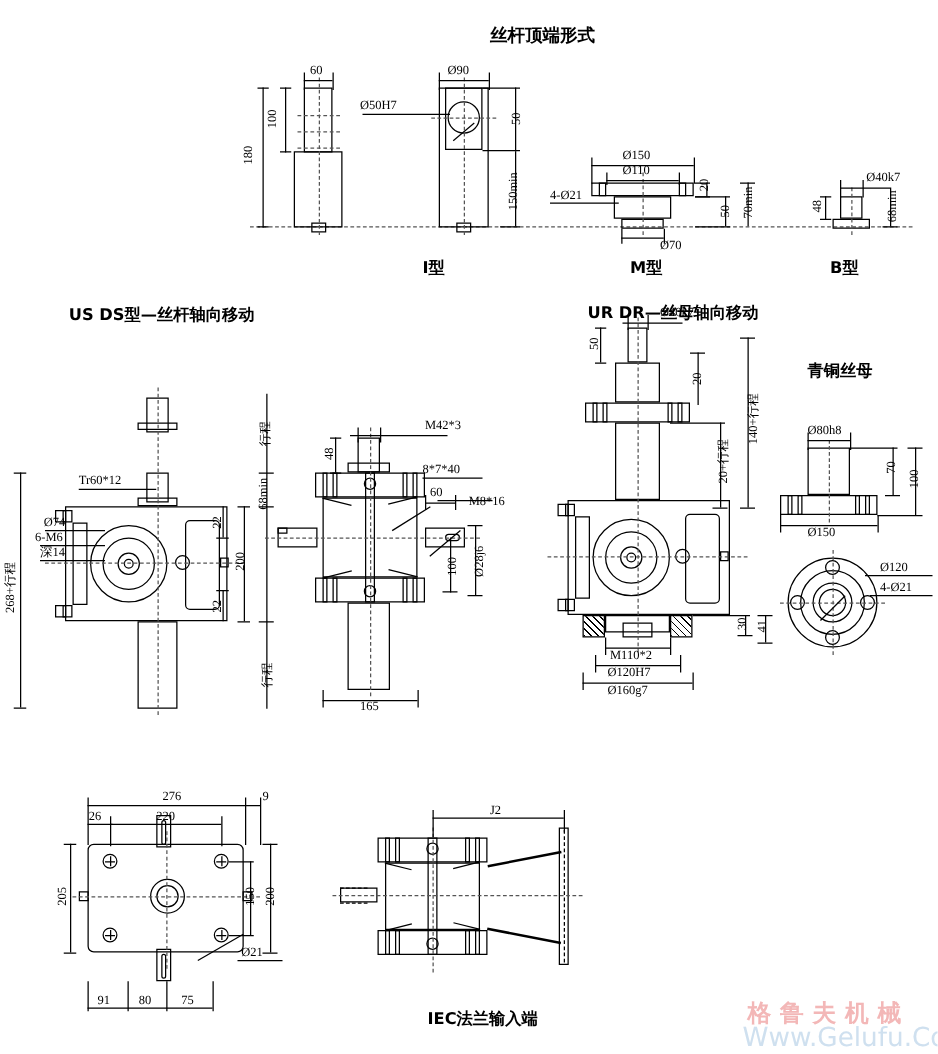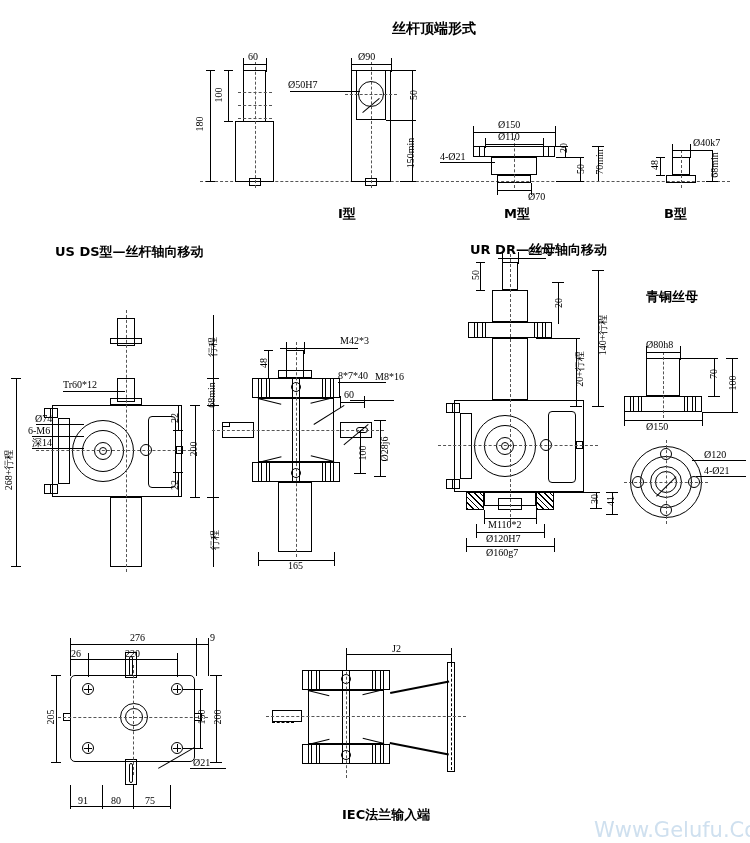--- a/index.html
+++ b/index.html
@@ -296,21 +296,21 @@
     <div class="ln v1" style="left:100px;top:166px;height:12px;"></div>
     <div class="ln v1" style="left:124px;top:166px;height:12px;"></div>
     <div class="ln h1" style="left:100px;top:172px;width:24px;"></div>
     <div class="abs dim" style="left:104px;top:160px;">60</div>
 
     <div class="ln h1" style="left:98px;top:152px;width:48px;"></div>
     <div class="ln h1" style="left:68px;top:175px;width:36px;transform:rotate(-32deg);transform-origin:100% 0;"></div>
     <div class="abs dim" style="left:98px;top:141px;">8*7*40</div>
     <div class="ln h1" style="left:110px;top:170px;width:44px;"></div>
     <div class="ln h1" style="left:96px;top:194px;width:32px;transform:rotate(-40deg);transform-origin:100% 0;"></div>
-    <div class="abs dim" style="left:110px;top:142px;padding-left:25px;">M8*16</div>
+    <div class="abs dim" style="left:110px;top:167px;padding-left:25px;">M8*16</div>
 
     <div class="ln v1" style="left:120px;top:200px;height:44px;"></div>
     <div class="ln h1" style="left:114px;top:243px;width:12px;"></div>
     <div class="abs dim vert" style="left:115px;top:218px;">100</div>
     <div class="ln v1" style="left:140px;top:190px;height:56px;"></div>
     <div class="ln h1" style="left:134px;top:190px;width:12px;"></div>
     <div class="ln h1" style="left:134px;top:246px;width:12px;"></div>
     <div class="abs dim vert" style="left:132px;top:214px;">Ø28j6</div>
 
     <div class="ln v1" style="left:18px;top:322px;height:14px;"></div>
@@ -561,15 +561,16 @@
 
     <div class="cl-h" style="left:-14px;top:96px;width:200px;"></div>
     <div class="cl-v" style="left:66px;top:42px;height:116px;"></div>
 
     <div class="ln v1" style="left:66px;top:28px;height:22px;"></div>
     <div class="ln v1" style="left:171px;top:28px;height:18px;"></div>
     <div class="ln h1" style="left:66px;top:34px;width:105px;"></div>
     <div class="abs dim" style="left:112px;top:24px;">J2</div>
   </div>
 
+  <div class="wm-cn" style="left:598px;top:798px;">格鲁夫机械</div>
   <div class="wm-en" style="left:594px;top:818px;">Www.Gelufu.Com</div>
 
 </div>
 
 </body></html>

